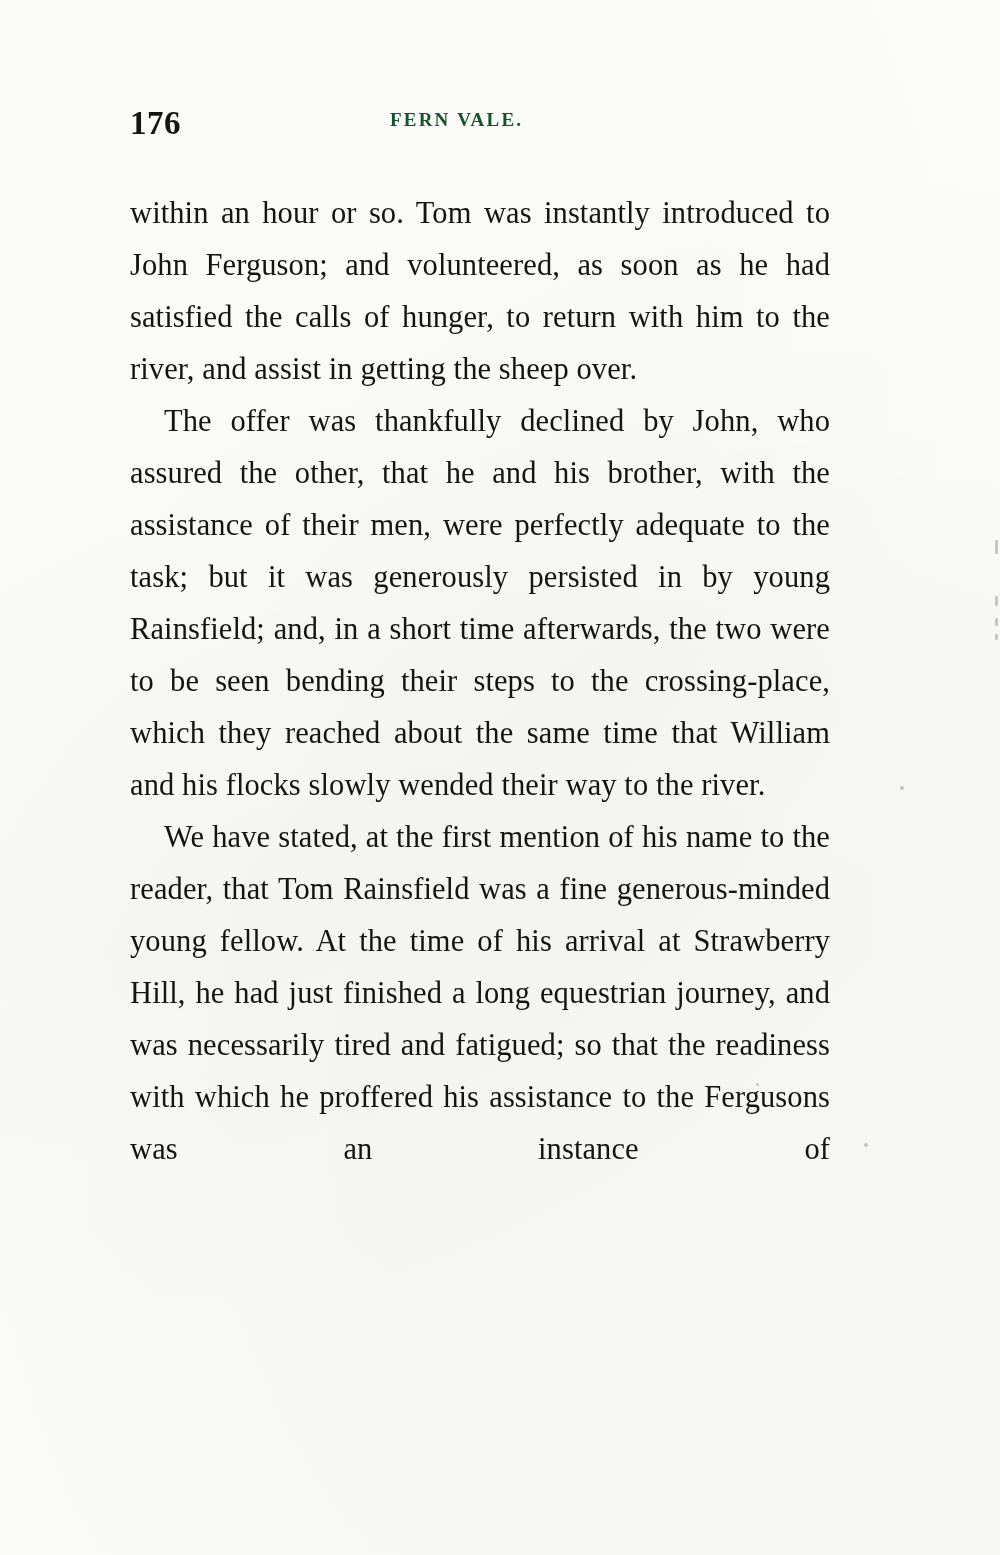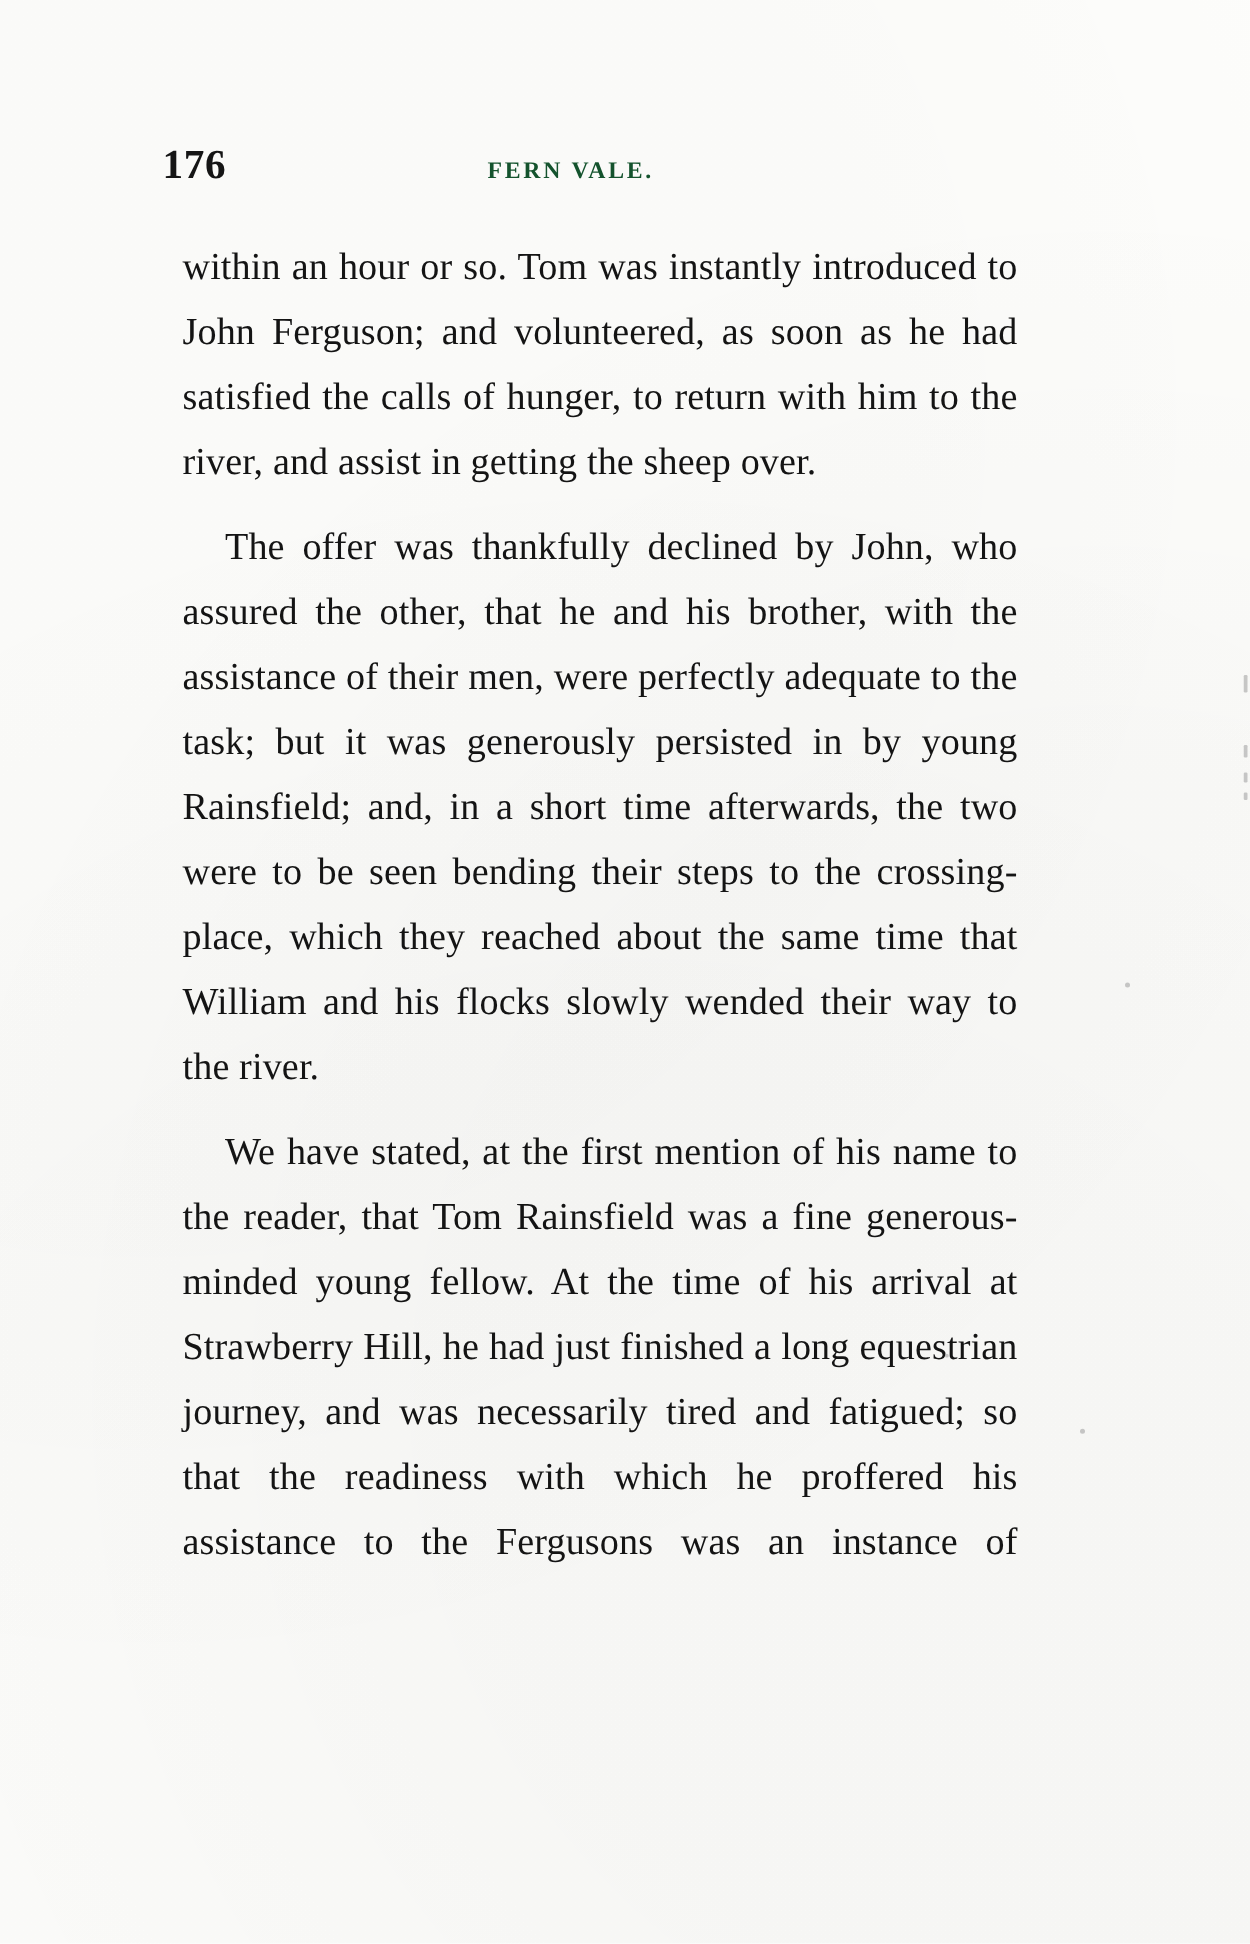--- a/index.html
+++ b/index.html
@@ -39,21 +39,21 @@
 
   .text-block {
     position: absolute;
     left: 130px;
     top: 95px;
     width: 700px;
   }
 
   .header-row {
     display: flex;
-    align-items: flex-end;
+    align-items: center;
     height: 56px;
   }
 
   .folio {
     font-family: "Liberation Serif", serif;
     font-weight: bold;
     font-size: 33px;
     letter-spacing: 0.5px;
     color: #151515;
     width: 120px;
@@ -69,21 +69,21 @@
     text-align: left;
     padding-left: 140px;
     transform: translateY(-3px);
   }
 
   .body-copy {
     margin-top: 36px;
   }
 
   .body-copy p {
-    margin: 16px;
+    margin: 0;
     font-family: "Liberation Serif", serif;
     font-size: 30.5px;
     line-height: 52px;
     text-align: justify;
     text-justify: inter-word;
     color: #141414;
     letter-spacing: 0.1px;
     -webkit-font-smoothing: none;
   }
 

